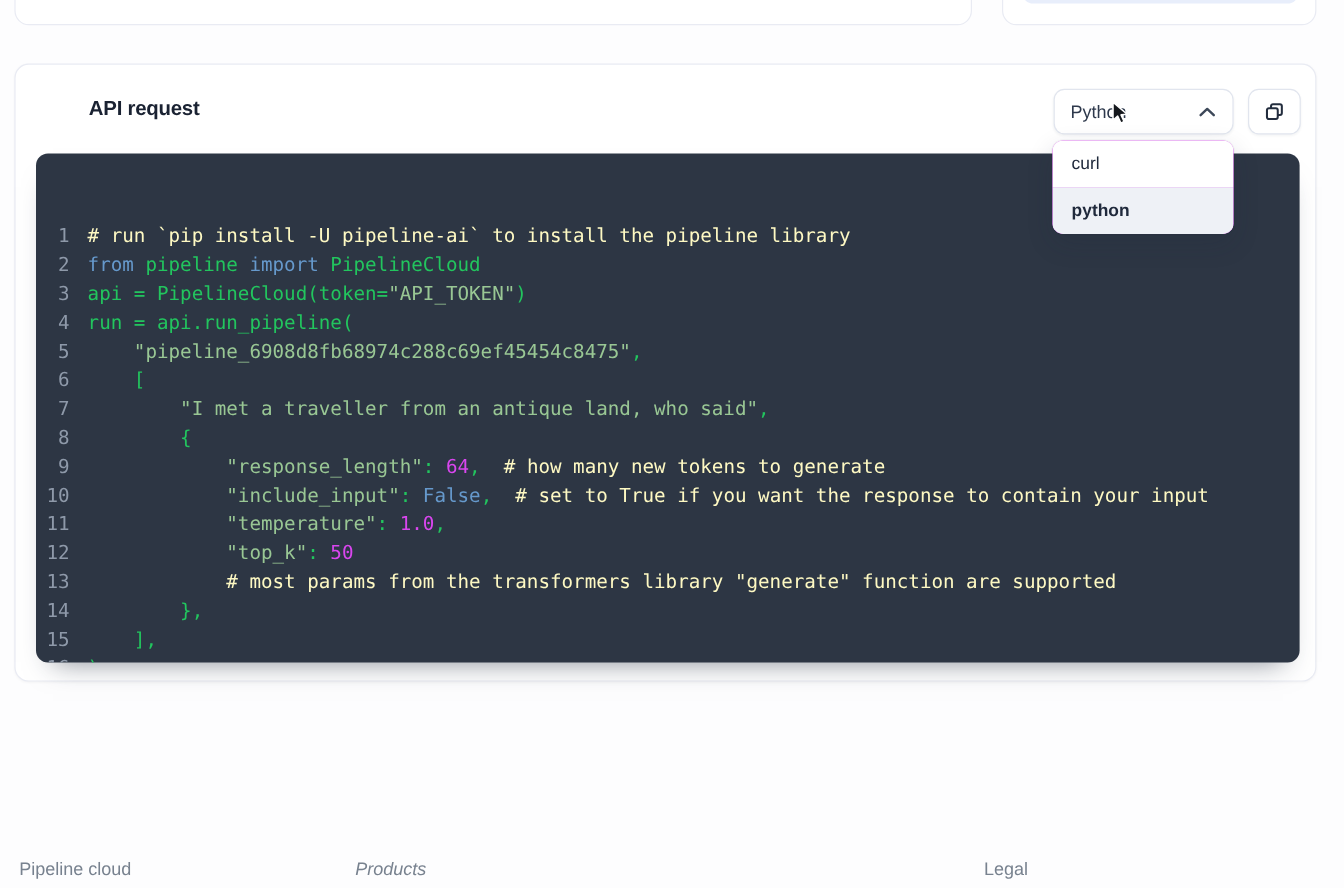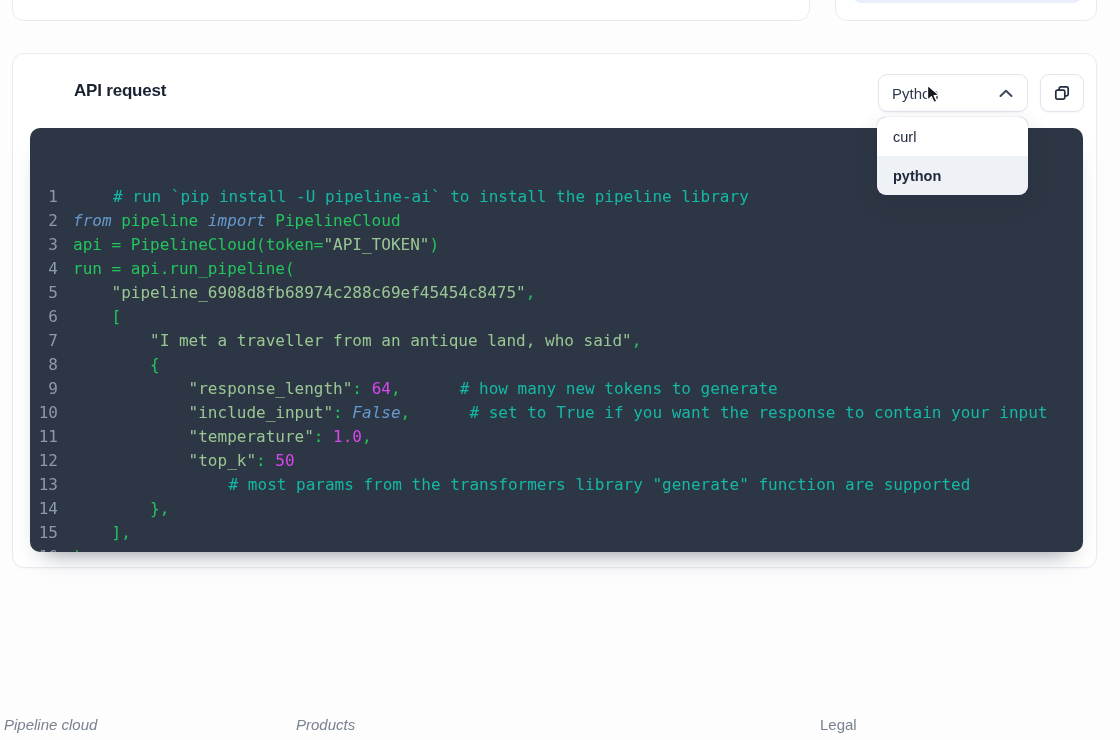--- a/index.html
+++ b/index.html
@@ -45,41 +45,41 @@
     position:absolute; left:30px; top:128px; width:1053px; height:424px;
     background:#2d3644; border-radius:10px; padding:9px 0 7px 0;
     font-family:"DejaVu Sans Mono", monospace; font-size:16px; line-height:24px;
     color:#ccd3df; white-space:pre; overflow:hidden;
     box-shadow:0 14px 22px -14px rgba(30,40,58,0.55);
   }
   .cl  { height:24px; }
   .ln  { display:inline-block; width:28px; text-align:right; color:#8e99a9; }
   .lc  { margin-left:15px; }
   .tok-t { color:#22c55e; }
-  .tok-c { color:#14b8a6;margin-left:40px; }
-  .tok-k { color:#6699cc;font-style:italic; }
+  .tok-c { color:#fef9c3; }
+  .tok-k { color:#6699cc; }
   .tok-s { color:#99c794; }
   .tok-n { color:#d946ef; }
 
   #lang-menu {
     position:absolute; left:877px; top:117px; width:151px;
     background:#d946ef; border-radius:9px; overflow:hidden;
     box-shadow:0 8px 22px rgba(25,35,55,0.16), 0 0 0 1px rgba(25,35,55,0.04);
     z-index:5;
   }
   .menu-item {
     height:39px; display:flex; align-items:center; padding:0 16px;
     font-size:14.5px; color:#202a3c; background:#fff;
   }
   .menu-item.selected { background:#eef1f6; font-weight:700; }
 
   #cursor { position:absolute; left:926px; top:84px; z-index:9; }
 
   .fcol { position:absolute; top:716px; font-size:15px; color:#78828f; }
-  .fcol-0 { left:4px;font-style:italic; }
+  .fcol-0 { left:16px; }
   .fcol-1 { left:296px;font-style:italic; }
   .fcol-2 { left:575px;margin-top:41px; }
   .fcol-3 { left:820px;text-align:center; }
 </style>
 </head>
 <body>
 
 <div class="screen">
 
   <div class="card top-card-left"></div>

